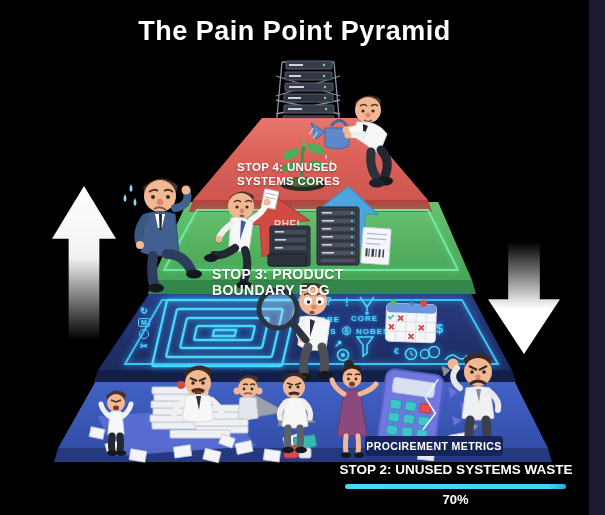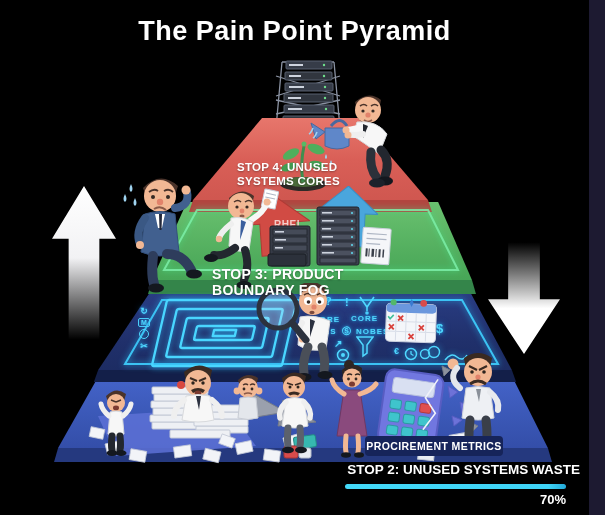--- a/index.html
+++ b/index.html
@@ -42,24 +42,24 @@
     background:linear-gradient(180deg,rgba(240,240,245,0) 2%,#ffffff 60%);
     clip-path:polygon(28% 0,72% 0,72% 52%,100% 52%,50% 100%,0 52%,28% 52%);}
   
   .arrow-word{z-index:22;font-weight:bold;}
   
   .badge{left:365px;top:436px;width:138px;height:20px;z-index:45;background:#16245a;
          border-radius:4px;color:#fff;font-size:10.5px;font-weight:bold;letter-spacing:.4px;
          display:flex;align-items:center;justify-content:center;}
   .cap{z-index:50;color:#fff;font-weight:bold;text-align:center;font-size:13.5px;line-height:17px;}
   .cap-left{left:35px;top:461px;width:310px;}
-  .cap-right{left:332px;top:461px;width:248px;text-align:right;}
+  .cap-right{left:332px;top:461px;width:248px;}
   .bar{left:345px;top:484px;width:221px;height:5px;border-radius:3px;z-index:50;
        background:linear-gradient(90deg,#43d9f8 0%,#3fd4f7 92%,#23a9d8 100%);}
-  .pct{left:345px;top:492px;width:221px;text-align:right;color:#fff;font-weight:bold;
+  .pct{left:345px;top:492px;width:221px;text-align:center;color:#fff;font-weight:bold;
        font-size:13px;z-index:50;}
   .icon-col{left:133px;top:306px;width:22px;z-index:25;display:flex;flex-direction:column;
             gap:2px;align-items:center;font-size:9px;}
   .cal{z-index:25;}
 </style>
 </head>
 <body>
 
 <div class="stage">
 

